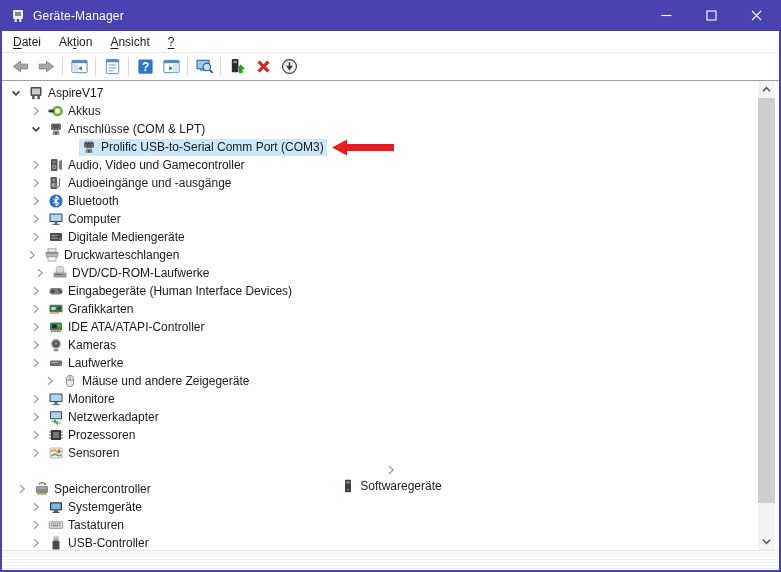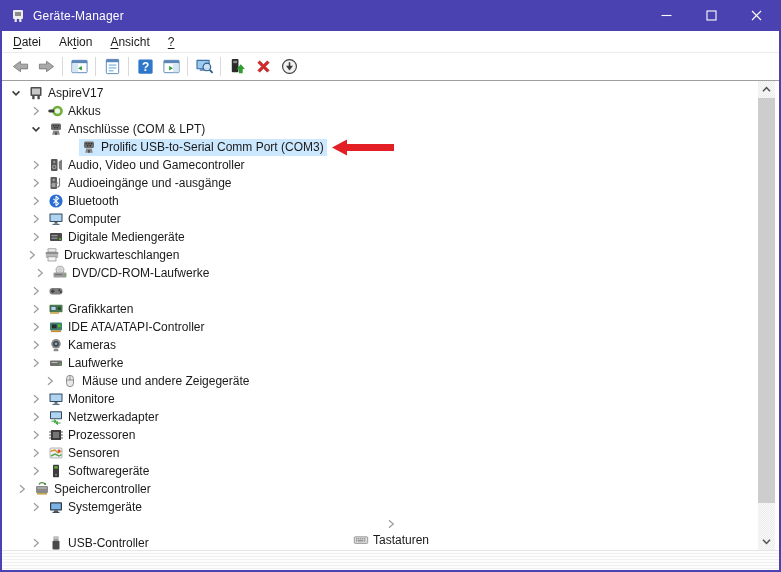--- a/index.html
+++ b/index.html
@@ -416,20 +416,21 @@
           <span class="row-main">
             <span class="t-icon">
               <svg viewBox="0 0 16 16">
                 <rect x="1.5" y="5" width="13" height="6.5" rx="3" fill="#7d7d7d"></rect>
                 <circle cx="11.3" cy="7.3" r="1" fill="#3c3c3c"></circle>
                 <circle cx="12.8" cy="9" r="1" fill="#3c3c3c"></circle>
                 <rect x="3" y="7.6" width="3.6" height="1.2" fill="#3c3c3c"></rect>
                 <rect x="4.2" y="6.4" width="1.2" height="3.6" fill="#3c3c3c"></rect>
               </svg>
             </span>
+            <span class="t-label">Eingabegeräte (Human Interface Devices)</span>
           </span>
         </div>
         <div class="trow" style="padding-left: 26px;">
           <span class="chev">
             <svg viewBox="0 0 16 16">
               <path d="M6 4.2 L10.3 8 L6 11.8" fill="none" stroke="#9a9a9a" stroke-width="1.2"></path>
             </svg>
           </span>
           <span class="row-main">
             <span class="t-icon">
@@ -584,21 +585,21 @@
               <svg viewBox="0 0 16 16">
                 <rect x="2" y="3" width="12" height="10" rx="1" fill="#eef1f5" stroke="#8a8a8a" stroke-width="0.6"></rect>
                 <path d="M2.5 6.2 L7 5 L10 8 L13.5 6" fill="none" stroke="#d98f2b" stroke-width="1.4"></path>
                 <path d="M3 11 L7 9 L11 11 L13.5 9.6" fill="none" stroke="#5aa44e" stroke-width="1.4"></path>
                 <circle cx="11" cy="6" r="1.4" fill="#d04a3a"></circle>
               </svg>
             </span>
             <span class="t-label">Sensoren</span>
           </span>
         </div>
-        <div class="trow" style="padding-left: 26px;">
+        <div class="trow" style="padding-left: 26px; flex-direction: column;">
           <span class="chev">
             <svg viewBox="0 0 16 16">
               <path d="M6 4.2 L10.3 8 L6 11.8" fill="none" stroke="#9a9a9a" stroke-width="1.2"></path>
             </svg>
           </span>
           <span class="row-main">
             <span class="t-icon">
               <svg viewBox="0 0 16 16">
                 <rect x="5" y="1.8" width="6" height="12.4" rx="0.8" fill="#3c3c3c"></rect>
                 <rect x="6.2" y="3.3" width="3.6" height="2.2" fill="#6db33f"></rect>
@@ -638,21 +639,21 @@
               <svg viewBox="0 0 16 16">
                 <rect x="2" y="3.3" width="12" height="8.2" rx="0.8" fill="#2f3c4a"></rect>
                 <rect x="3.2" y="4.5" width="9.6" height="5.8" fill="#7fb2e5"></rect>
                 <rect x="6" y="11.5" width="4" height="1.3" fill="#2f3c4a"></rect>
                 <rect x="4.5" y="12.8" width="7" height="1.1" fill="#2f3c4a"></rect>
               </svg>
             </span>
             <span class="t-label">Systemgeräte</span>
           </span>
         </div>
-        <div class="trow" style="padding-left: 26px; flex-direction: column;">
+        <div class="trow" style="padding-left: 26px;">
           <span class="chev">
             <svg viewBox="0 0 16 16">
               <path d="M6 4.2 L10.3 8 L6 11.8" fill="none" stroke="#9a9a9a" stroke-width="1.2"></path>
             </svg>
           </span>
           <span class="row-main">
             <span class="t-icon">
               <svg viewBox="0 0 16 16">
                 <rect x="1.3" y="4.8" width="13.4" height="6.6" rx="0.8" fill="#dcdcdc" stroke="#7a7a7a" stroke-width="0.7"></rect>
                 <g fill="#7a7a7a">

